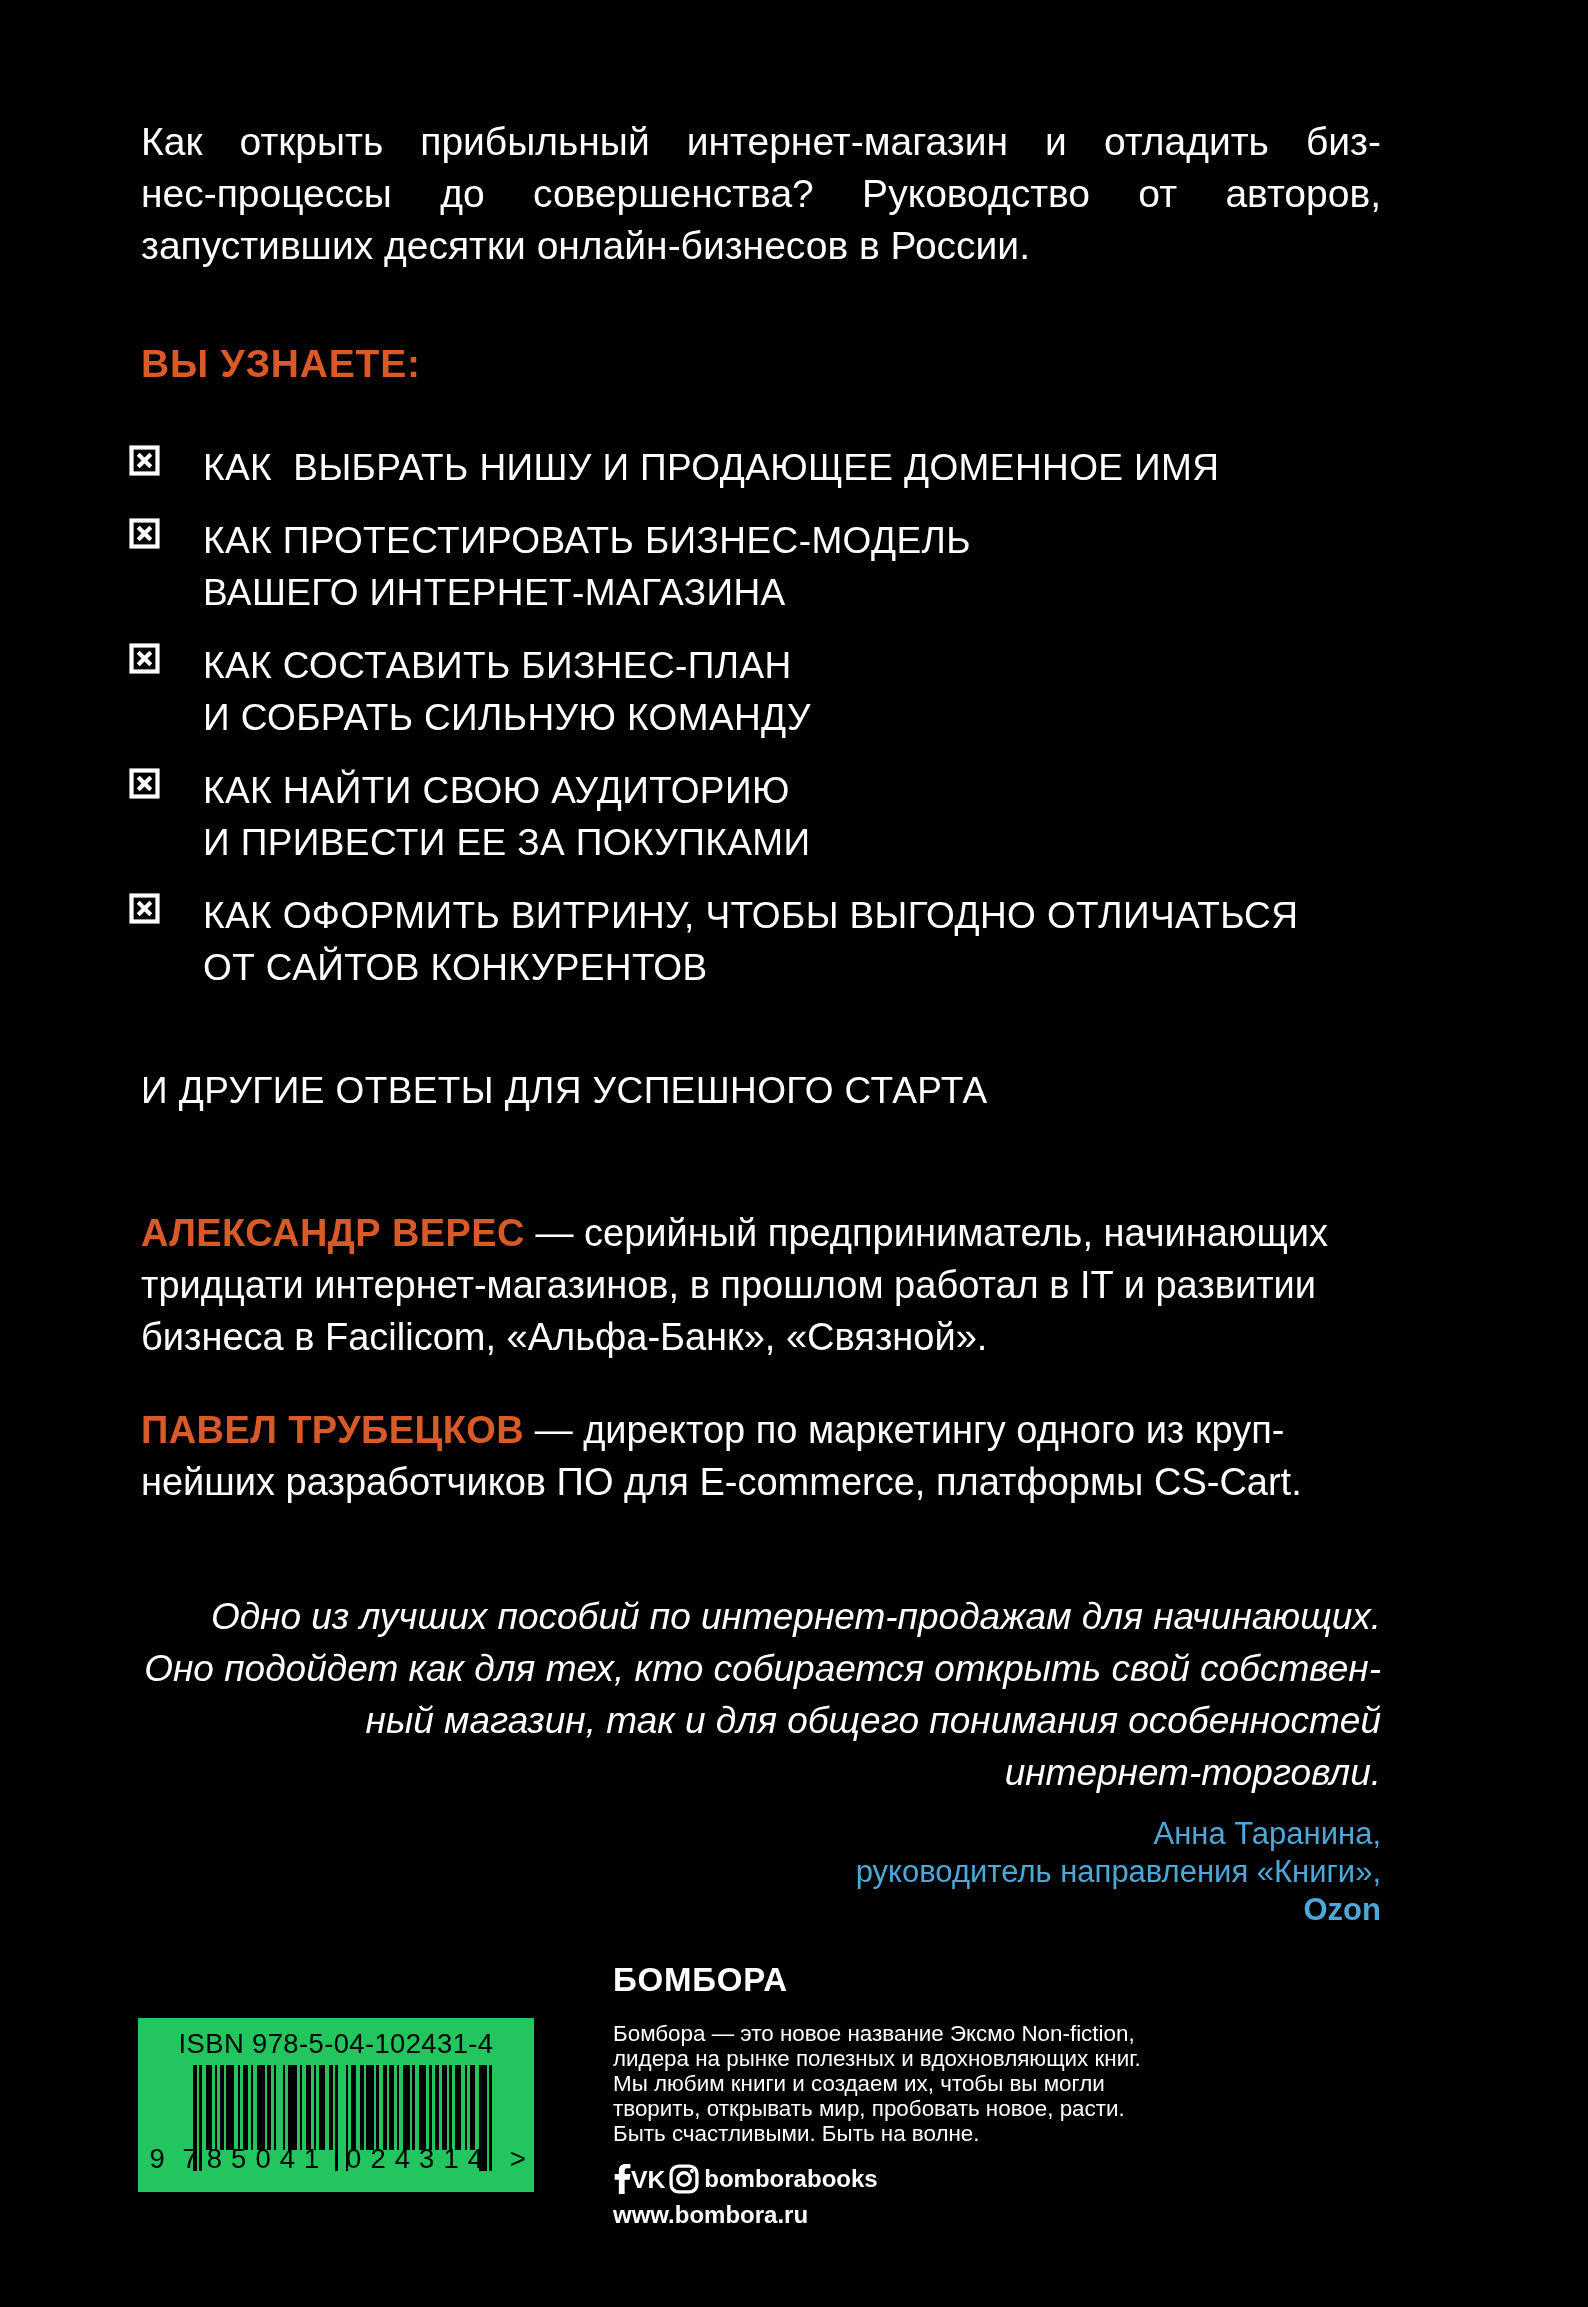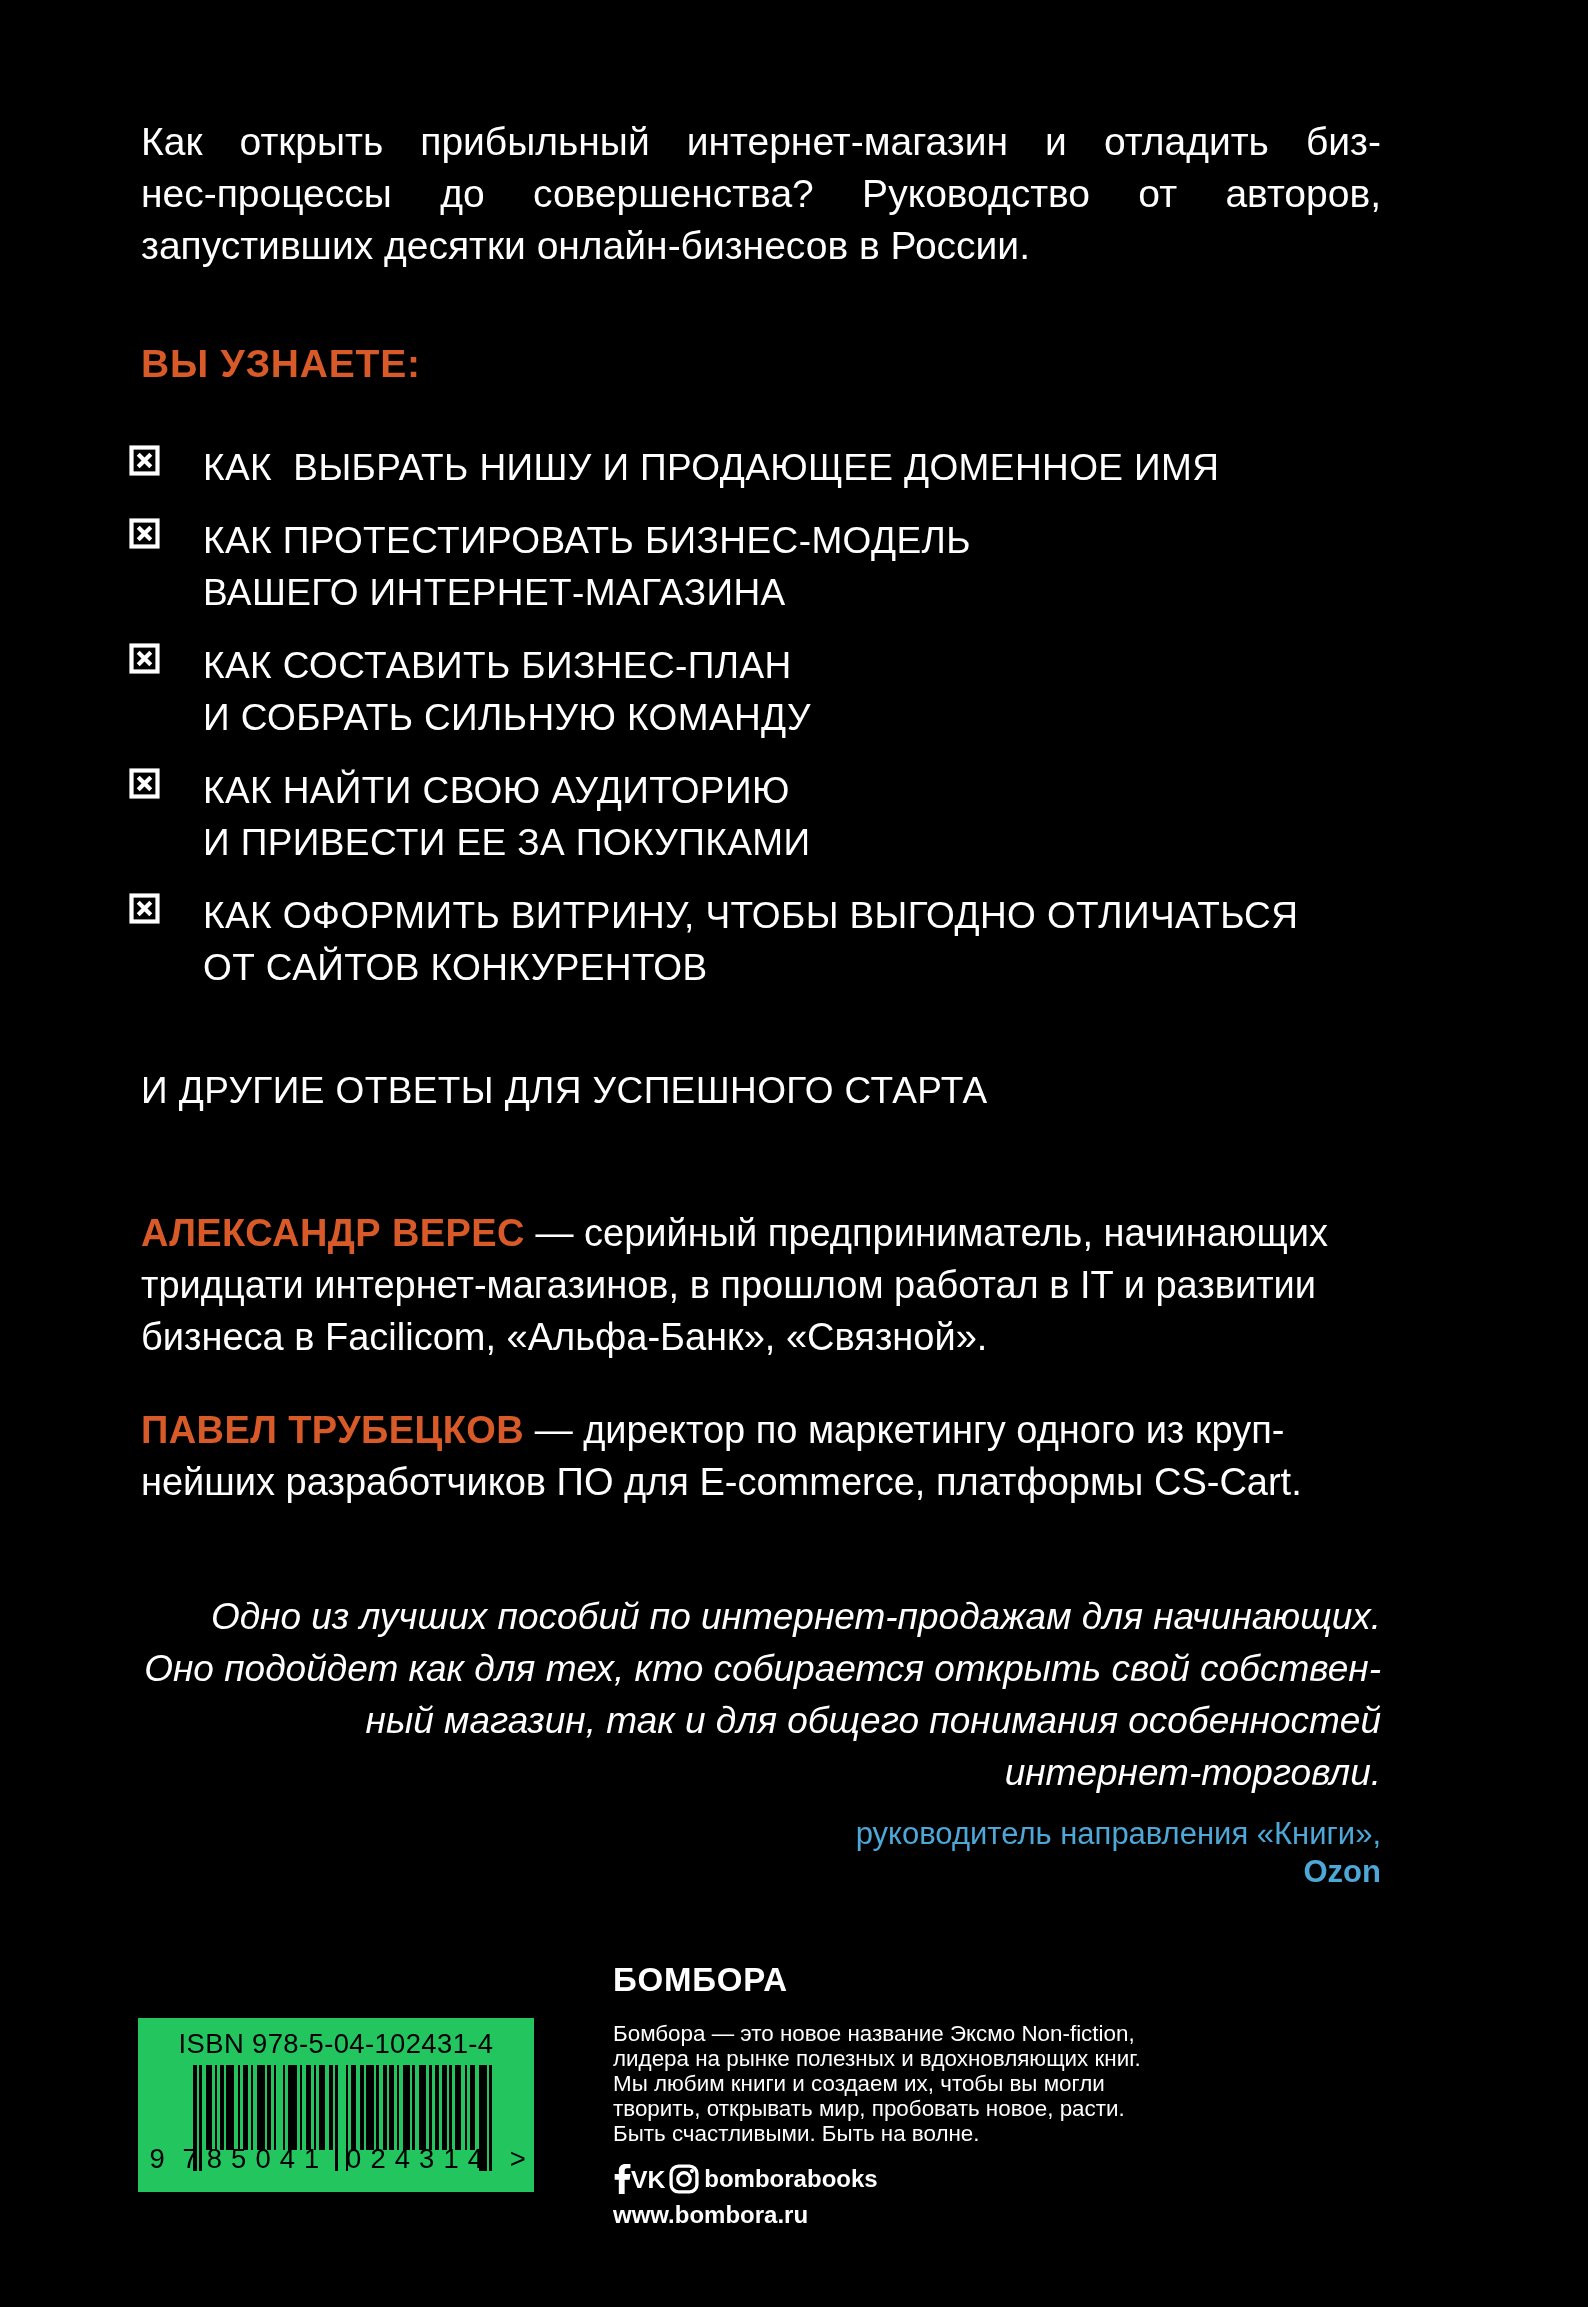--- a/index.html
+++ b/index.html
@@ -194,20 +194,21 @@
   </div>
 
   <div class="abs quote" data-bind-lines="quote.lines">
       <div>Одно из лучших пособий по интернет-продажам для начинающих.</div>
       <div>Оно подойдет как для тех, кто собирается открыть свой собствен-</div>
       <div>ный магазин, так и для общего понимания особенностей</div>
       <div>интернет-торговли.</div>
     </div>
 
   <div class="abs attribution">
+    <div data-bind="quote.attribution_name">Анна Таранина,</div>
     <div data-bind="quote.attribution_role">руководитель направления «Книги»,</div>
     <div class="company" data-bind="quote.attribution_company">Ozon</div>
   </div>
 
   <div class="abs barcode">
     <div class="isbn" data-bind="barcode.isbn_label">ISBN 978-5-04-102431-4</div>
     <div class="bars">
         <div style="width: 3.8px; height: 106px; margin-right: 2.6px;"></div>
         <div style="width: 2.6px; height: 106px; margin-right: 3.8px;"></div>
         <div style="width: 6.4px; height: 85px; margin-right: 2.6px;"></div>

